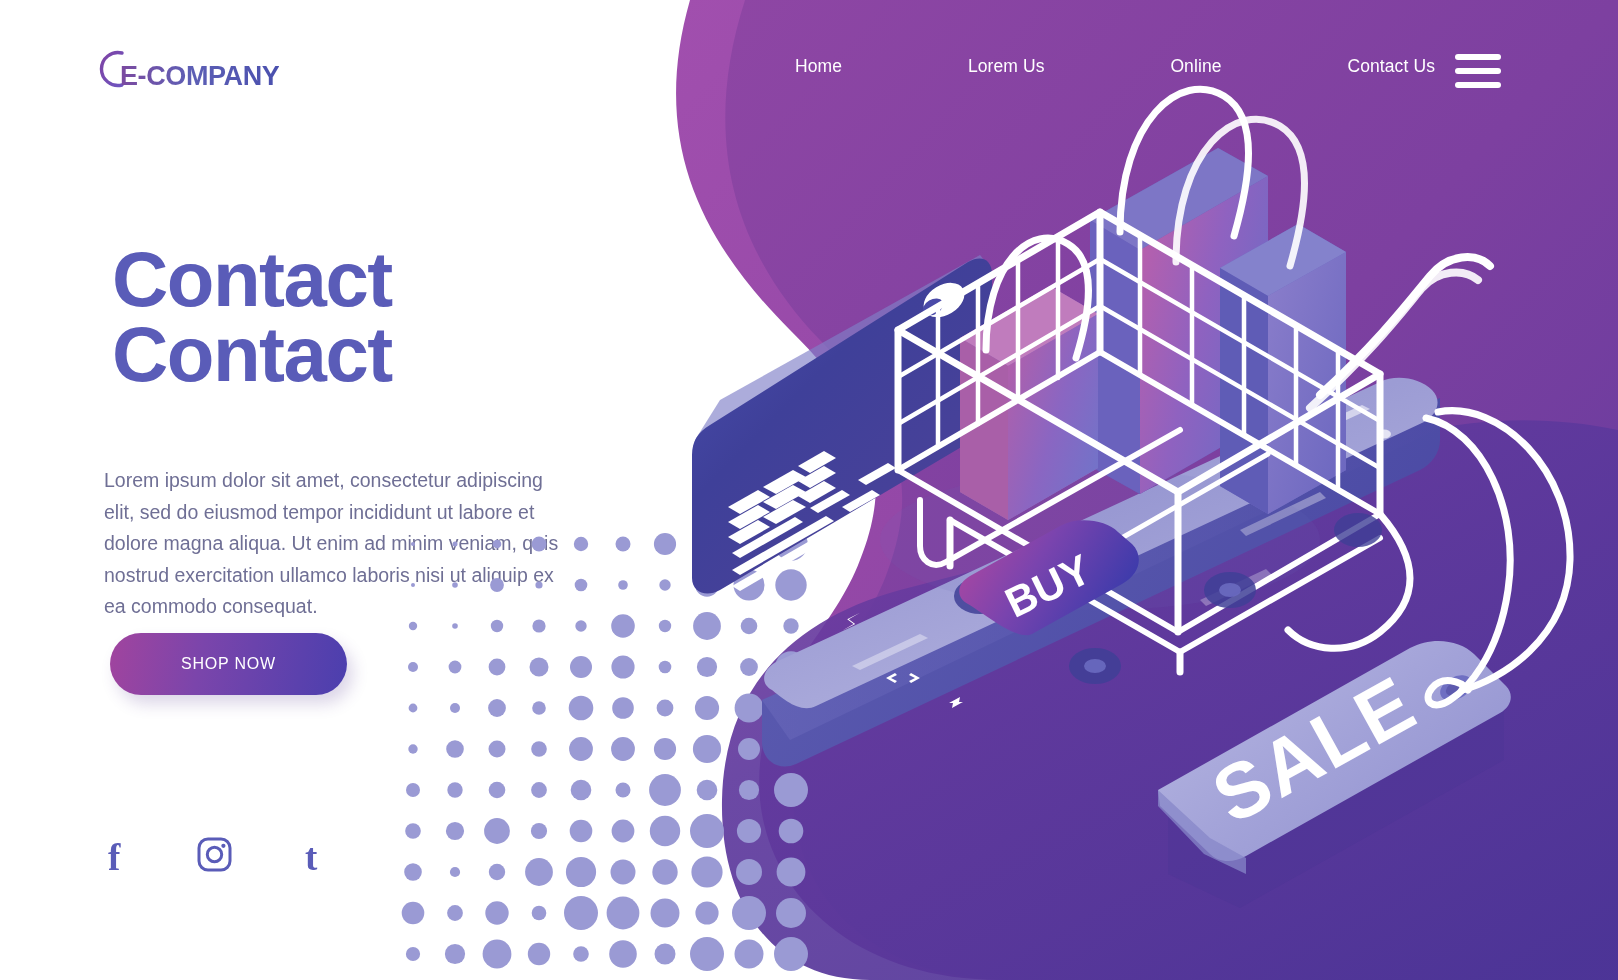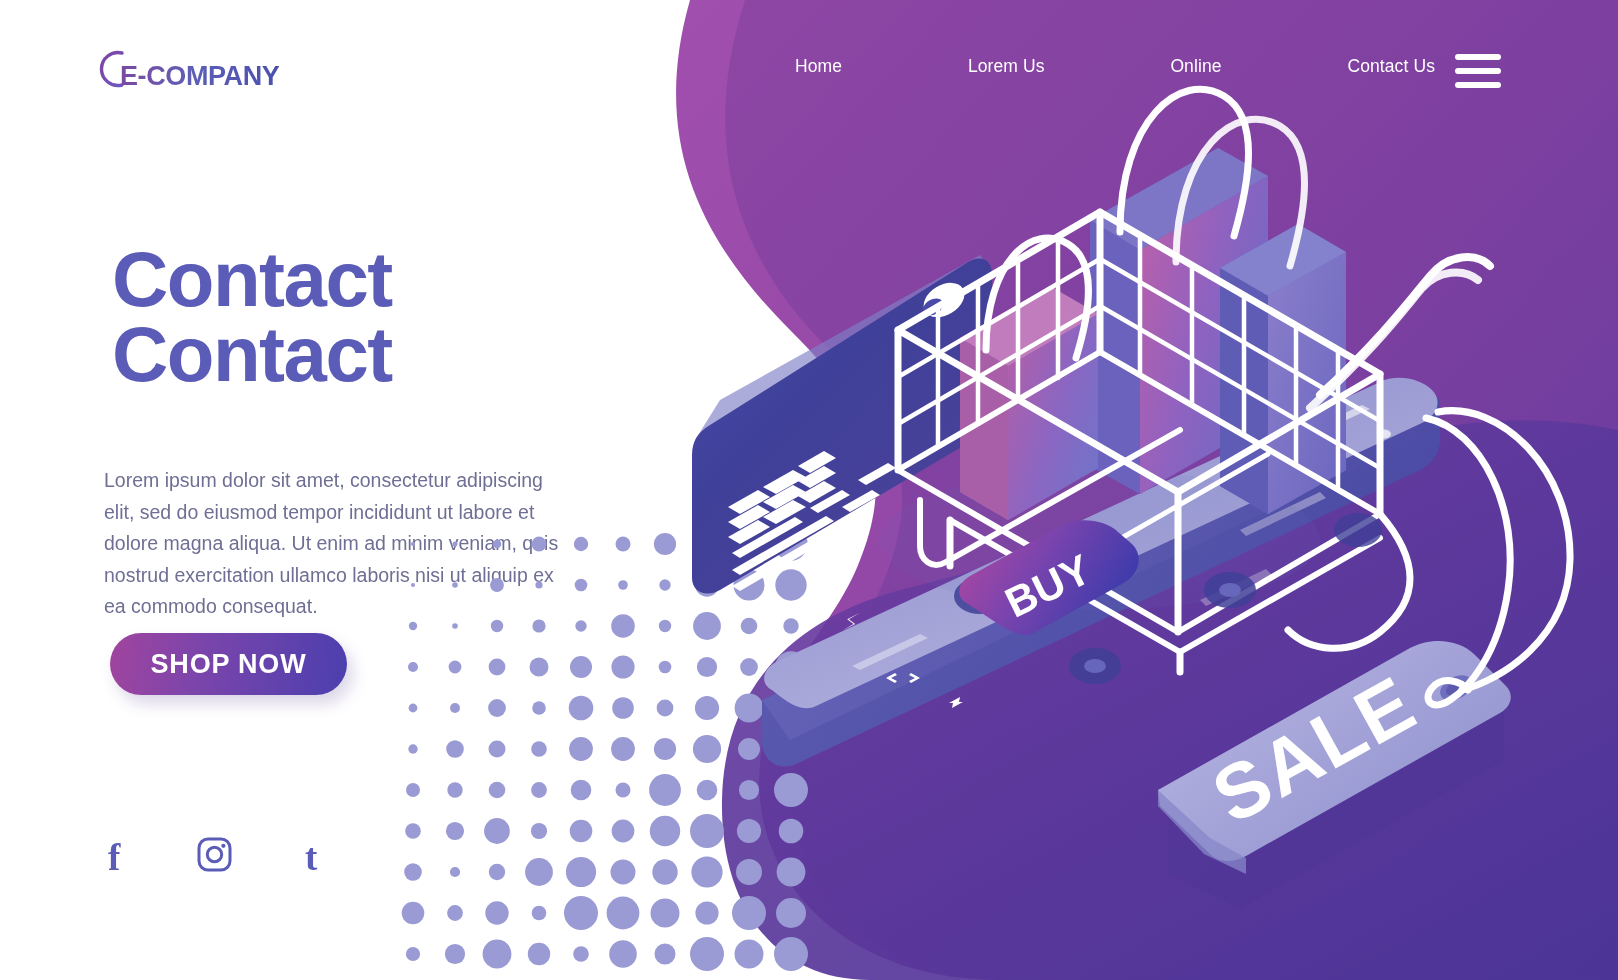--- a/index.html
+++ b/index.html
@@ -43,21 +43,21 @@
 
   .lede {
     position:absolute; left:104px; top:465px; width:470px;
     font-size:19.5px; line-height:1.62; color:#6f6f95;
   }
 
   .cta {
     position:absolute; left:110px; top:633px;
     width:237px; height:62px; border:0; border-radius:40px;
     background:linear-gradient(100deg,#a1449e 0%,#7b45ab 38%,#4b3fae 100%);
-    color:#fff; font-size:27px; font-weight:bold; letter-spacing:.8px;
+    color:#fff; font-size:16px; font-weight:normal; letter-spacing:.8px;
     cursor:pointer; box-shadow:6px 9px 16px rgba(80,50,140,.20);
     font-family:"Liberation Sans", sans-serif;
   }
 
   .socials { position:absolute; left:100px; top:836px; width:250px; height:46px; }
   .socials .s { position:absolute; top:0; color:#5a5cb8; }
   .s-fb { left:8px; font-size:37px; font-weight:bold; line-height:44px; font-family:"Liberation Serif", serif; }
   .s-ig { left:96px; top:4px; }
   .s-tb { left:205px; font-size:37px; font-weight:bold; line-height:44px; font-family:"Liberation Serif", serif; }
 

